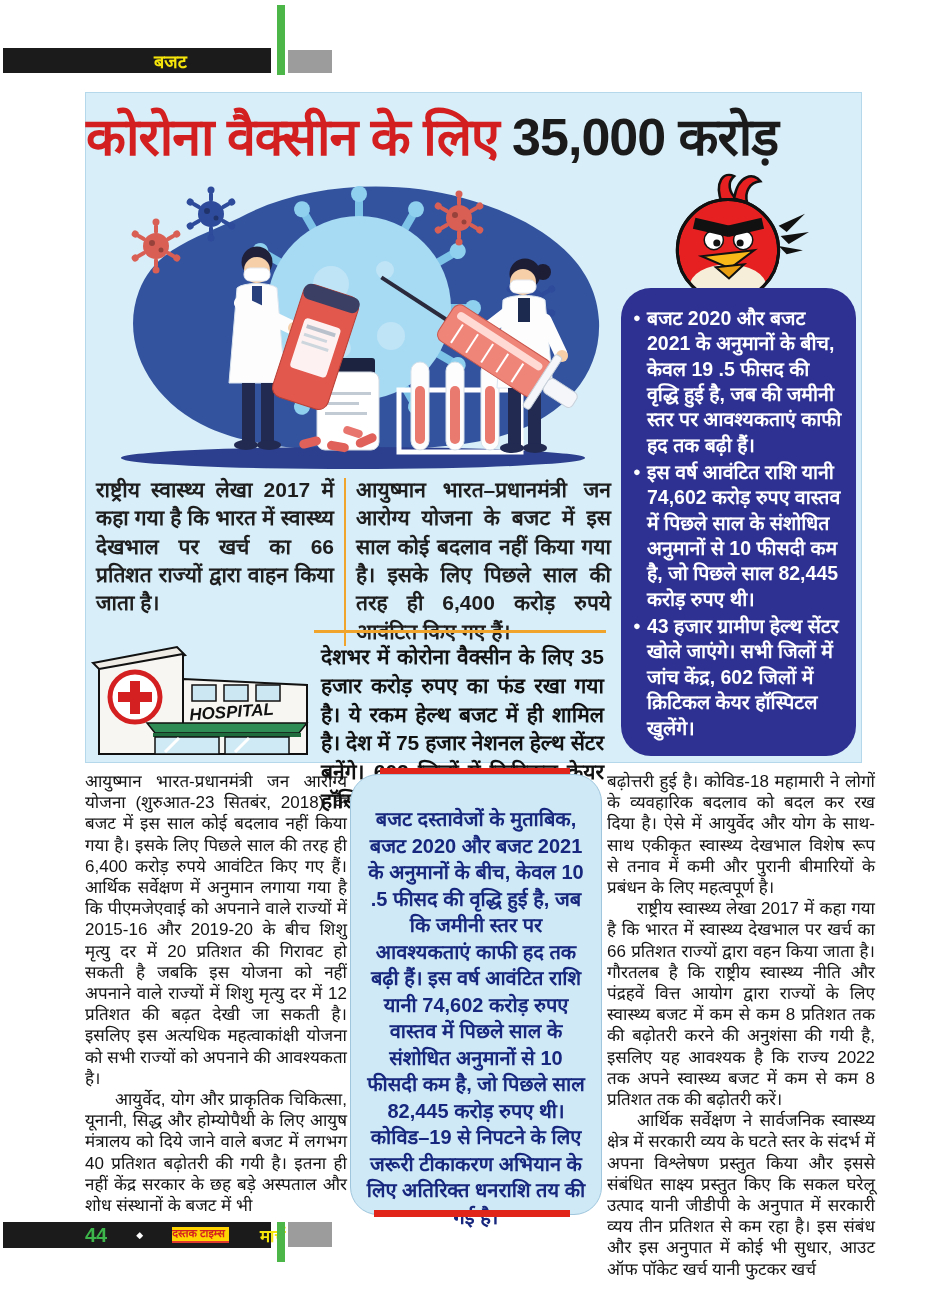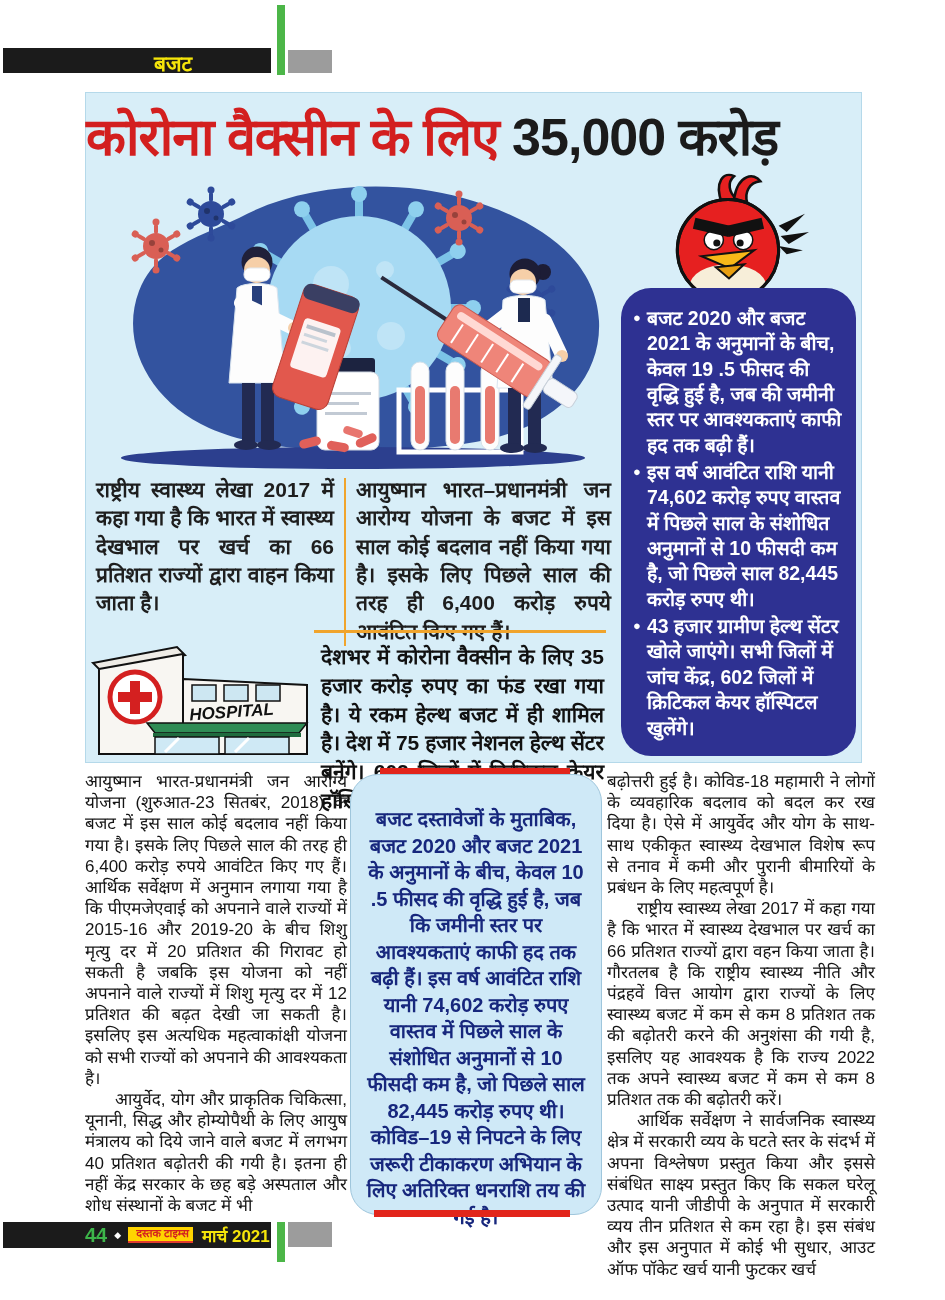--- a/index.html
+++ b/index.html
@@ -1,20 +1,20 @@
 <!DOCTYPE html>
 <html><head>
 <meta charset="utf-8">
 <style>
   html,body{margin:0;padding:0;background:#e8e8e8;}
   #page{position:relative;width:945px;height:1300px;background:#ffffff;overflow:hidden;
         font-family:"Liberation Sans","DejaVu Sans",sans-serif;margin:0 auto;}
   
   .top-bar{position:absolute;left:3px;top:48px;width:268px;height:25px;background:#1b1b1b;}
-  .top-bar-label{position:absolute;left:151px;top:1px;color:#f5e50a;font-size:21px;font-weight:bold;}
+  .top-bar-label{position:absolute;left:151px;top:1px;color:#f5e50a;font-size:18px;font-weight:bold;}
   .green-rule{position:absolute;background:#4cb648;}
   .gray-block{position:absolute;background:#9c9c9c;}
   
   .hero{position:absolute;left:85px;top:92px;width:777px;height:671px;background:#d8eef8;border:1px solid #b5d9ea;box-sizing:border-box;}
   .headline{position:absolute;left:0;top:6px;width:100%;font-size:52px;font-weight:bold;letter-spacing:-1px;white-space:nowrap;}
   .hl-red{color:#d31f1f;}
   .hl-black{color:#1b1b1b;}
   .illu{position:absolute;left:5px;top:83px;width:520px;height:295px;}
   .bird{position:absolute;left:563px;top:74px;width:162px;height:142px;}
   
@@ -39,24 +39,24 @@
   .col-left{left:85px;top:771px;width:262px;}
   .col-right{left:607px;top:771px;width:268px;}
   .hibox{position:absolute;left:350px;top:774px;width:252px;height:441px;background:#cfe9f7;border:1px solid #9fc6dc;
          border-radius:28px;padding:31px 13px;box-sizing:border-box;text-align:center;
          font-size:20px;font-weight:bold;color:#17277d;line-height:26.5px;}
   .hibar{position:absolute;height:7px;background:#e2251b;}
   .hibar-top{left:380px;top:768px;width:190px;}
   .hibar-bottom{left:374px;top:1210px;width:196px;}
   
   .bot-bar{position:absolute;left:3px;top:1222px;width:268px;height:26px;background:#1b1b1b;
-           display:flex;align-items:center;}
+           display:flex;align-items:center;gap:22px;}
   .page-num{color:#3db54a;font-size:20px;font-weight:bold;margin-left:82px;}
   .sep-diamond{color:#ffffff;font-size:9px;margin:0 7px;}
-  .mag-logo{background:#ffd400;color:#d42020;font-size:11px;font-weight:bold;padding:0 4px 1px 8px;
+  .mag-logo{background:#ffd400;color:#d42020;font-size:11px;font-weight:bold;padding:0 4px 1px 0;
             border-bottom:2px solid #e23b2e;line-height:13px;white-space:nowrap;}
   .bot-date{color:#f5e50a;font-size:17px;font-weight:bold;margin-left:9px;white-space:nowrap;}
 </style>
 </head>
 <body>
 
 <div id="page">
 
   <div class="top-bar">
     <span class="top-bar-label">बजट</span>

